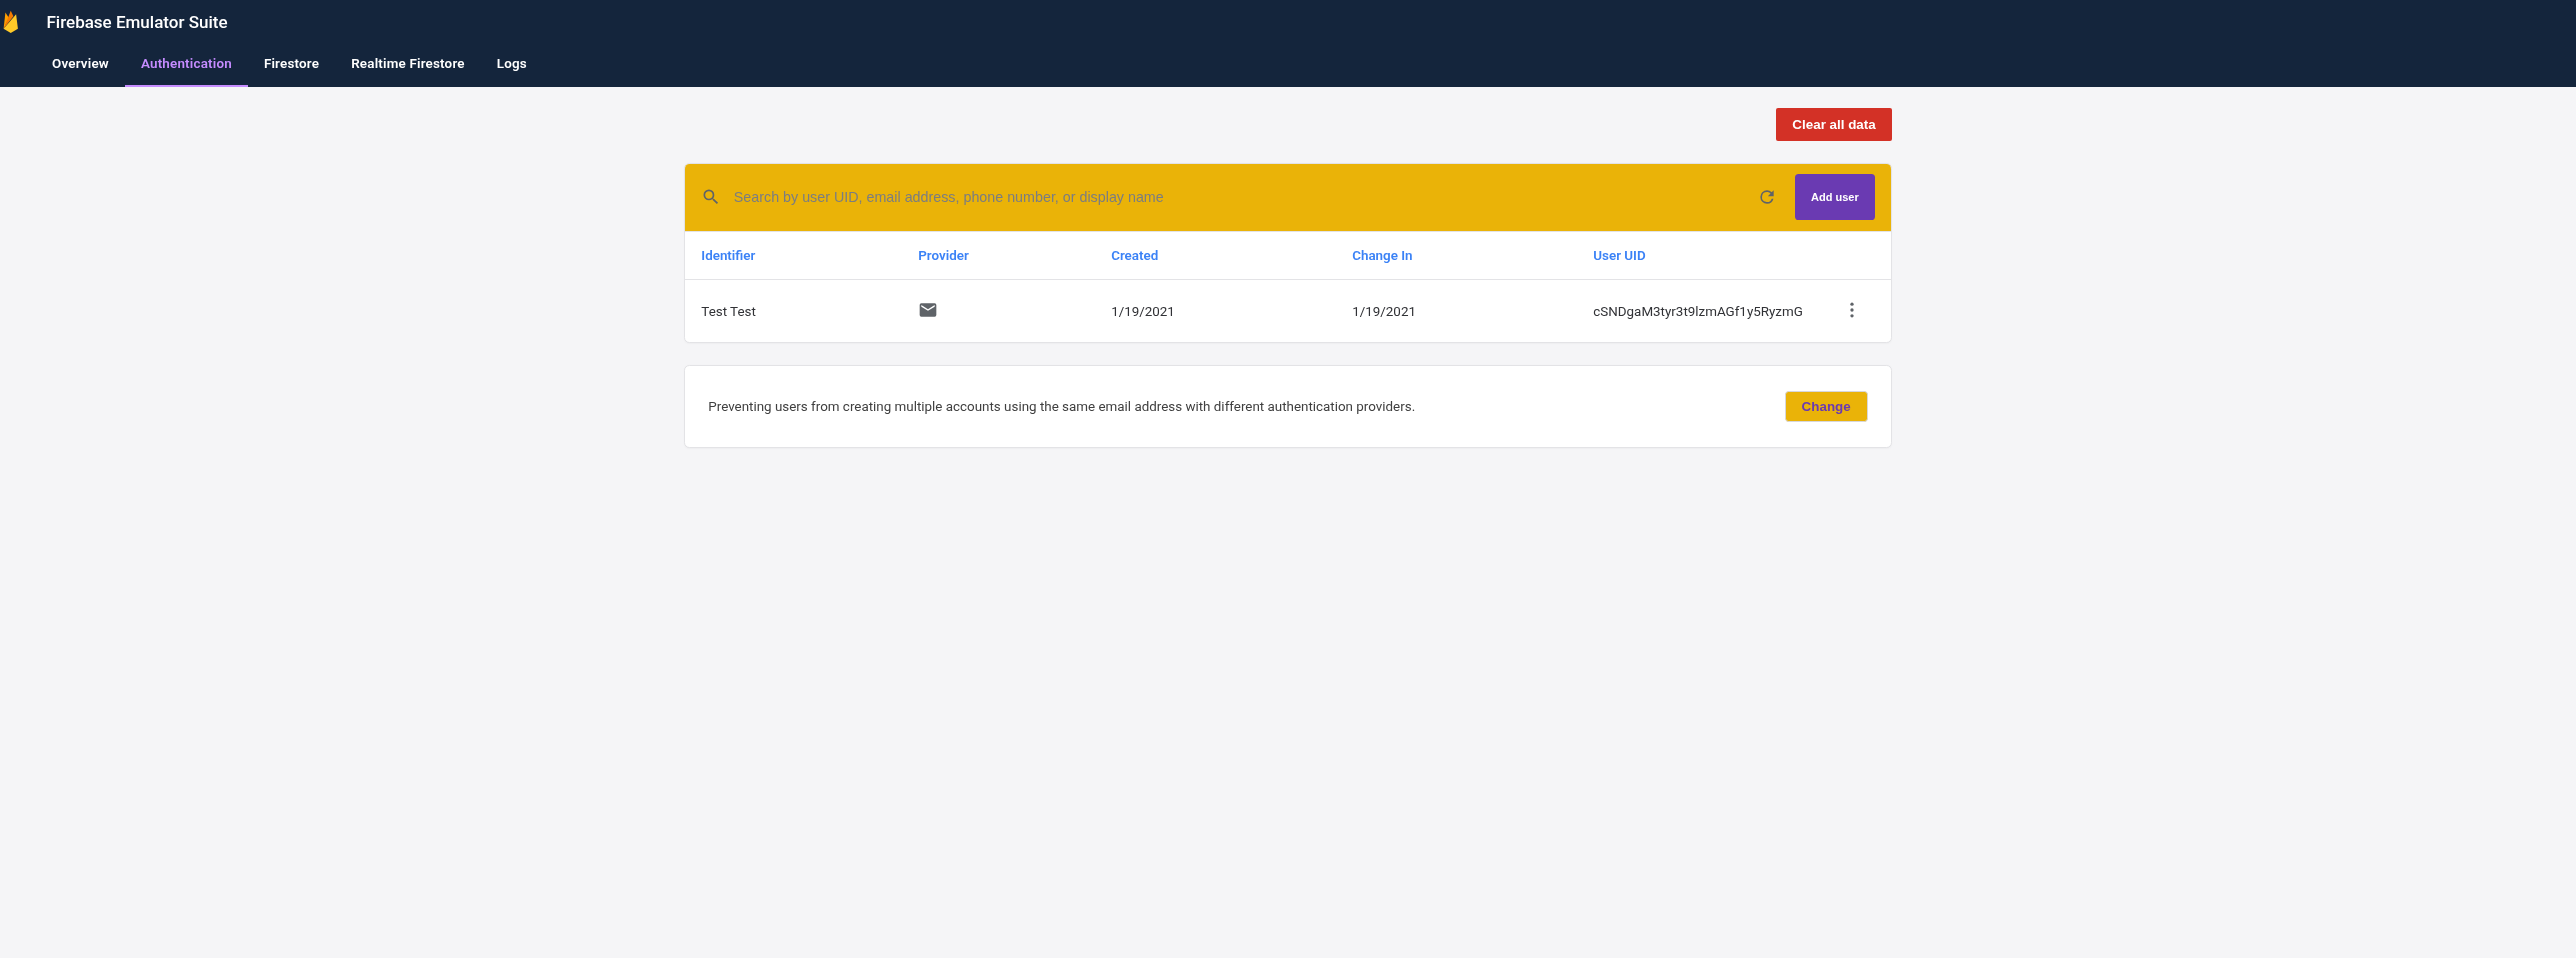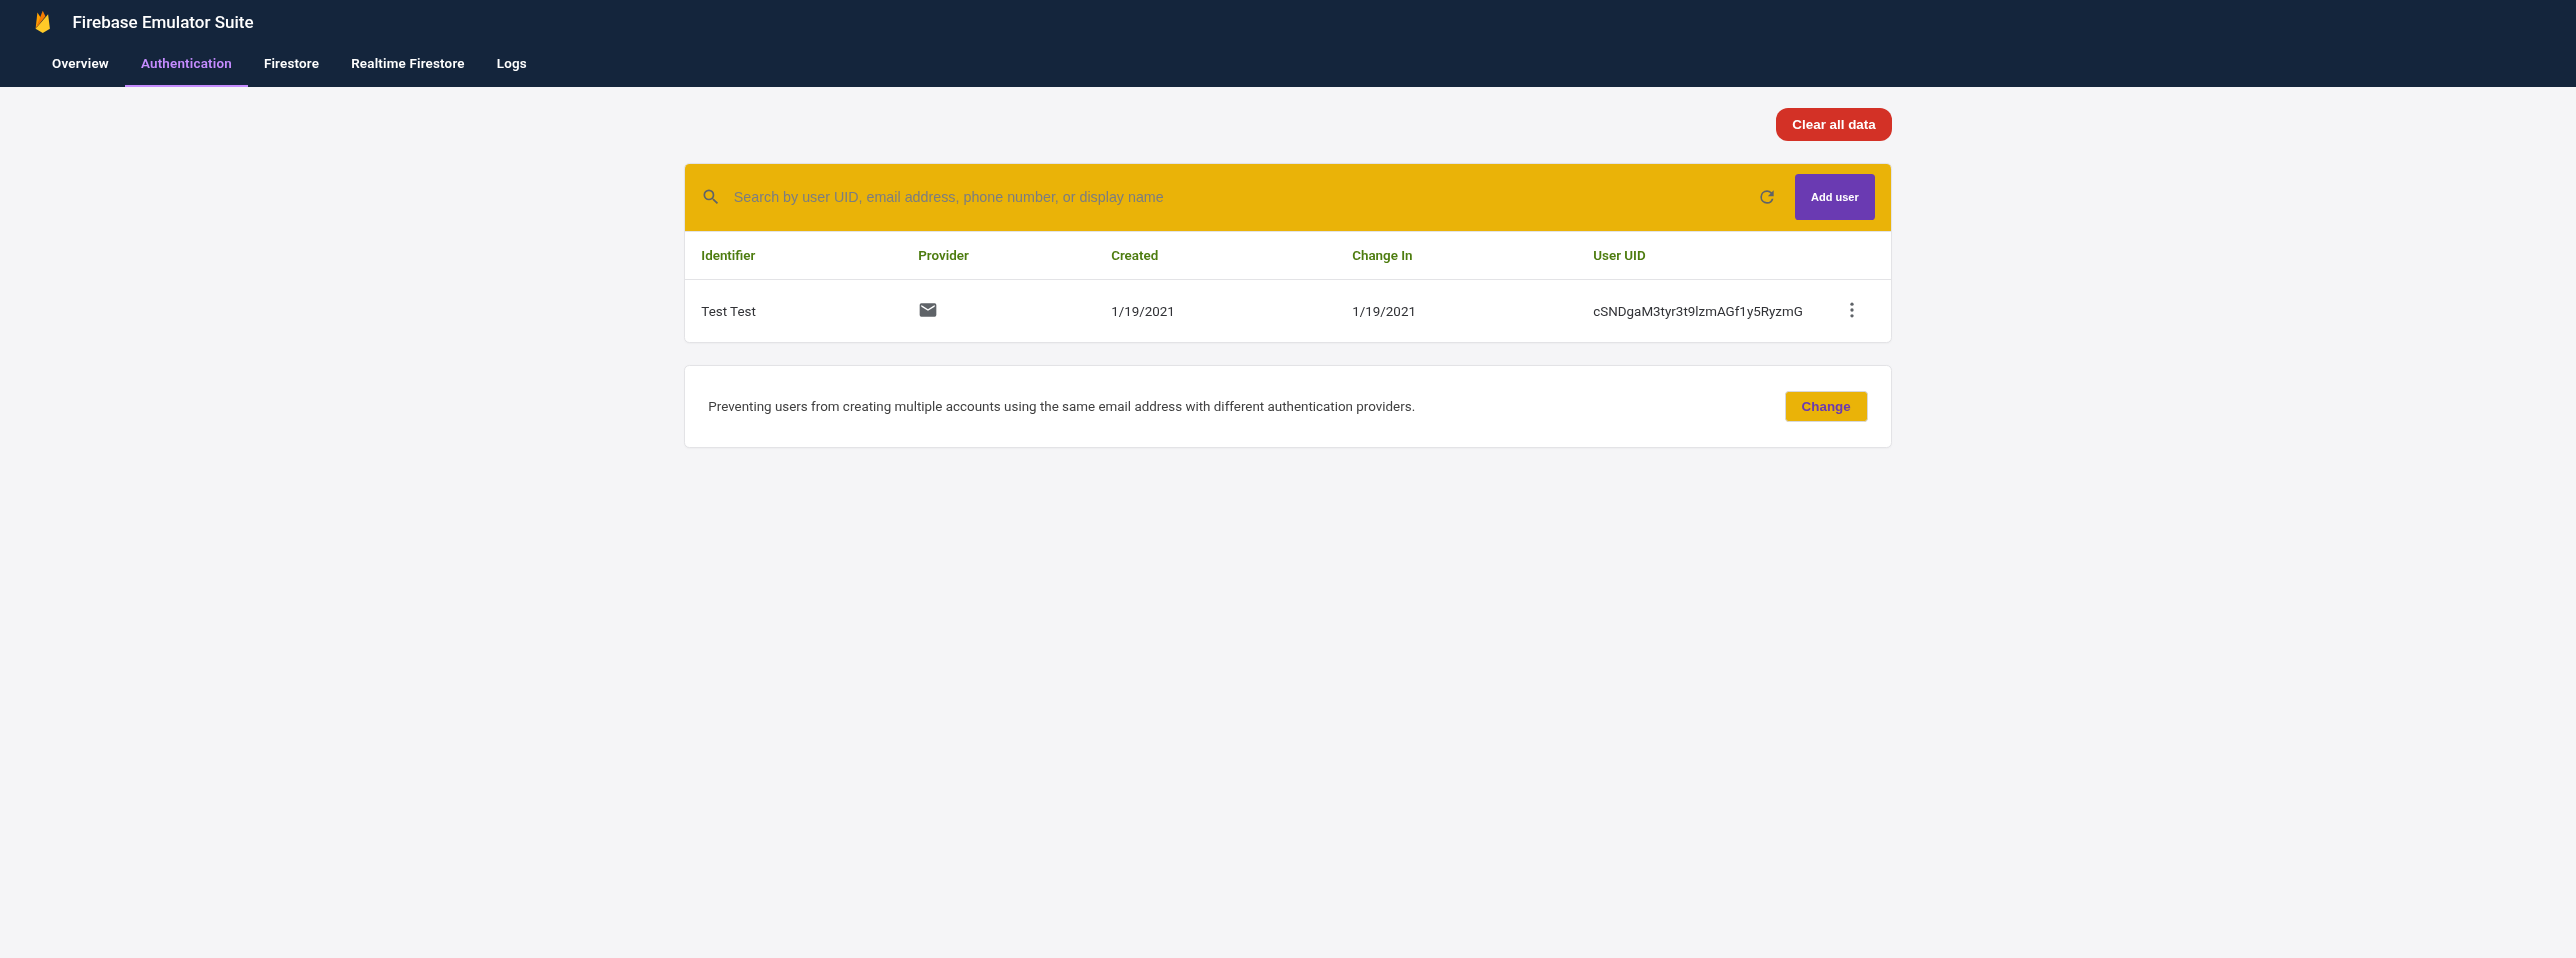--- a/index.html
+++ b/index.html
@@ -9,22 +9,22 @@
   color: #202124;
   font-size: 12.5px;
 }
 .header {
   background: #14253c;
   color: #fff;
 }
 .header-top {
   display: flex;
   align-items: center;
-  padding: 9px 16px 0 32px;
-  gap: 19px;
+  padding: 9px 16px 0 0;
+  gap: 25px;
 }
 .firebase-logo {
   width: 21.5px;
   height: 25px;
 }
 .app-title {
   font-size: 17px;
   font-weight: 500;
   color: #fff;
 }
@@ -54,21 +54,21 @@
 }
 .toolbar-row {
   display: flex;
   justify-content: flex-end;
   margin-bottom: 21.5px;
 }
 .btn-danger {
   background: #d33126;
   color: #fff;
   border: none;
-  border-radius: 12px;
+  border-radius: 2px;
   padding: 9px 16px;
   font-size: 13.4px;
   font-weight: 600;
   cursor: pointer;
 }
 .card {
   background: #fff;
   border: 0.9px solid #e3e3e6;
   border-radius: 5.4px;
   overflow: hidden;
@@ -118,21 +118,21 @@
   cursor: pointer;
 }
 .table {
   width: 100%;
   border-collapse: collapse;
 }
 .table th {
   text-align: left;
   font-weight: 600;
   font-size: 13.4px;
-  color: #4d7c0f;
+  color: #3b82f6;
   padding: 16px 16px;
   border-bottom: 0.9px solid #e3e3e6;
 }
 .table td {
   font-size: 13.4px;
   color: #313236;
   padding: 16px 16px;
   vertical-align: middle;
 }
 .table td.actions { text-align: right; padding-right: 25px; }

